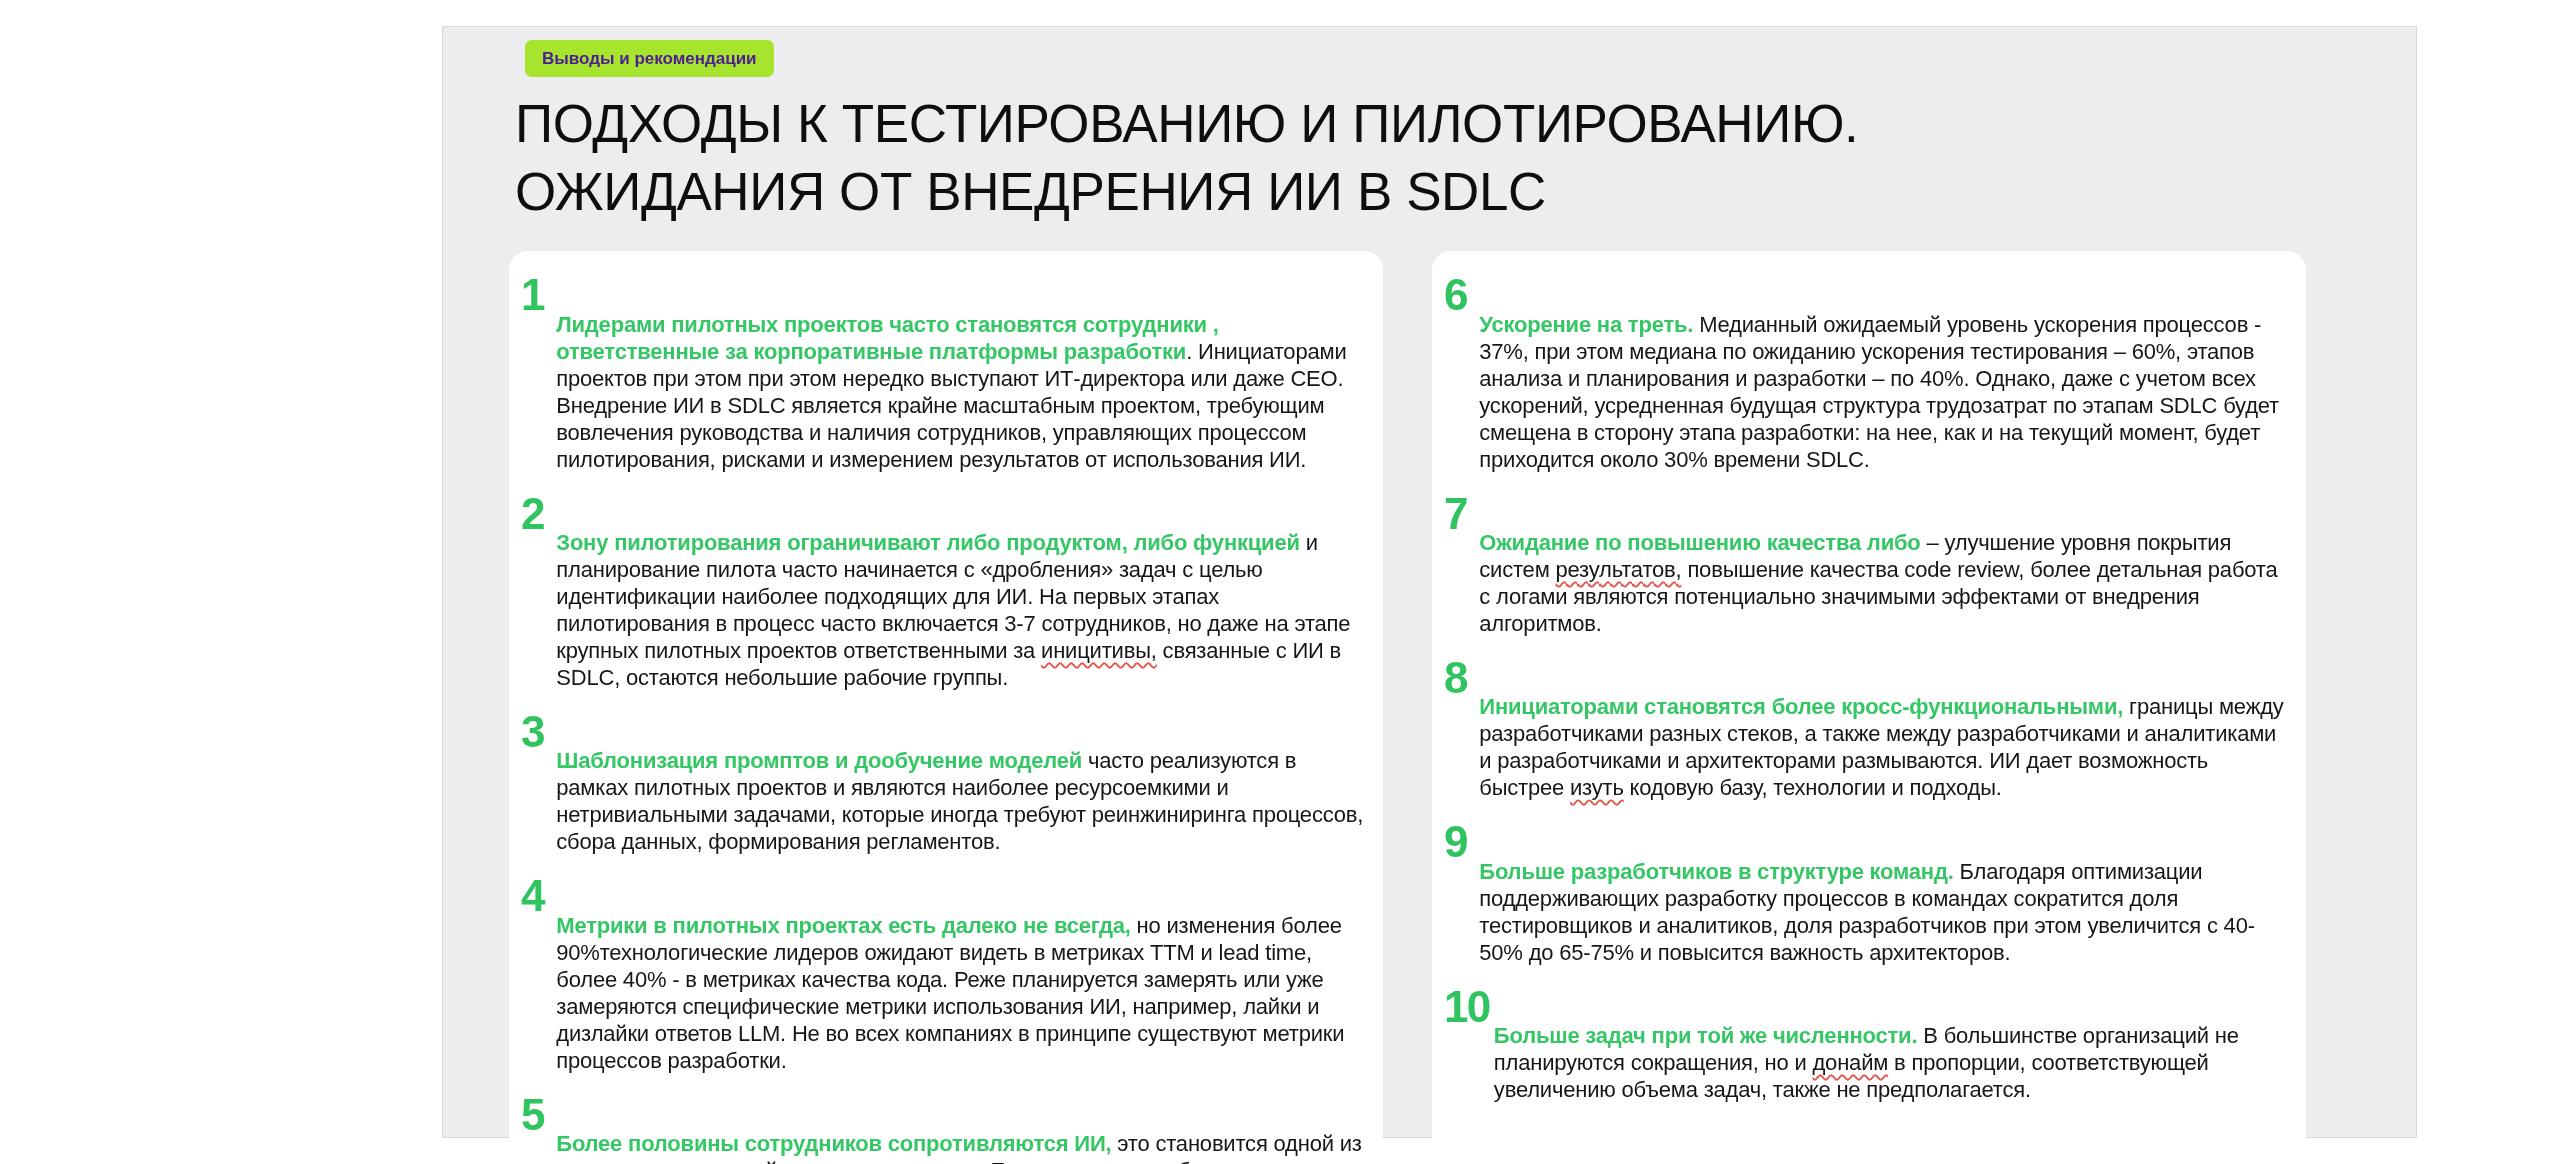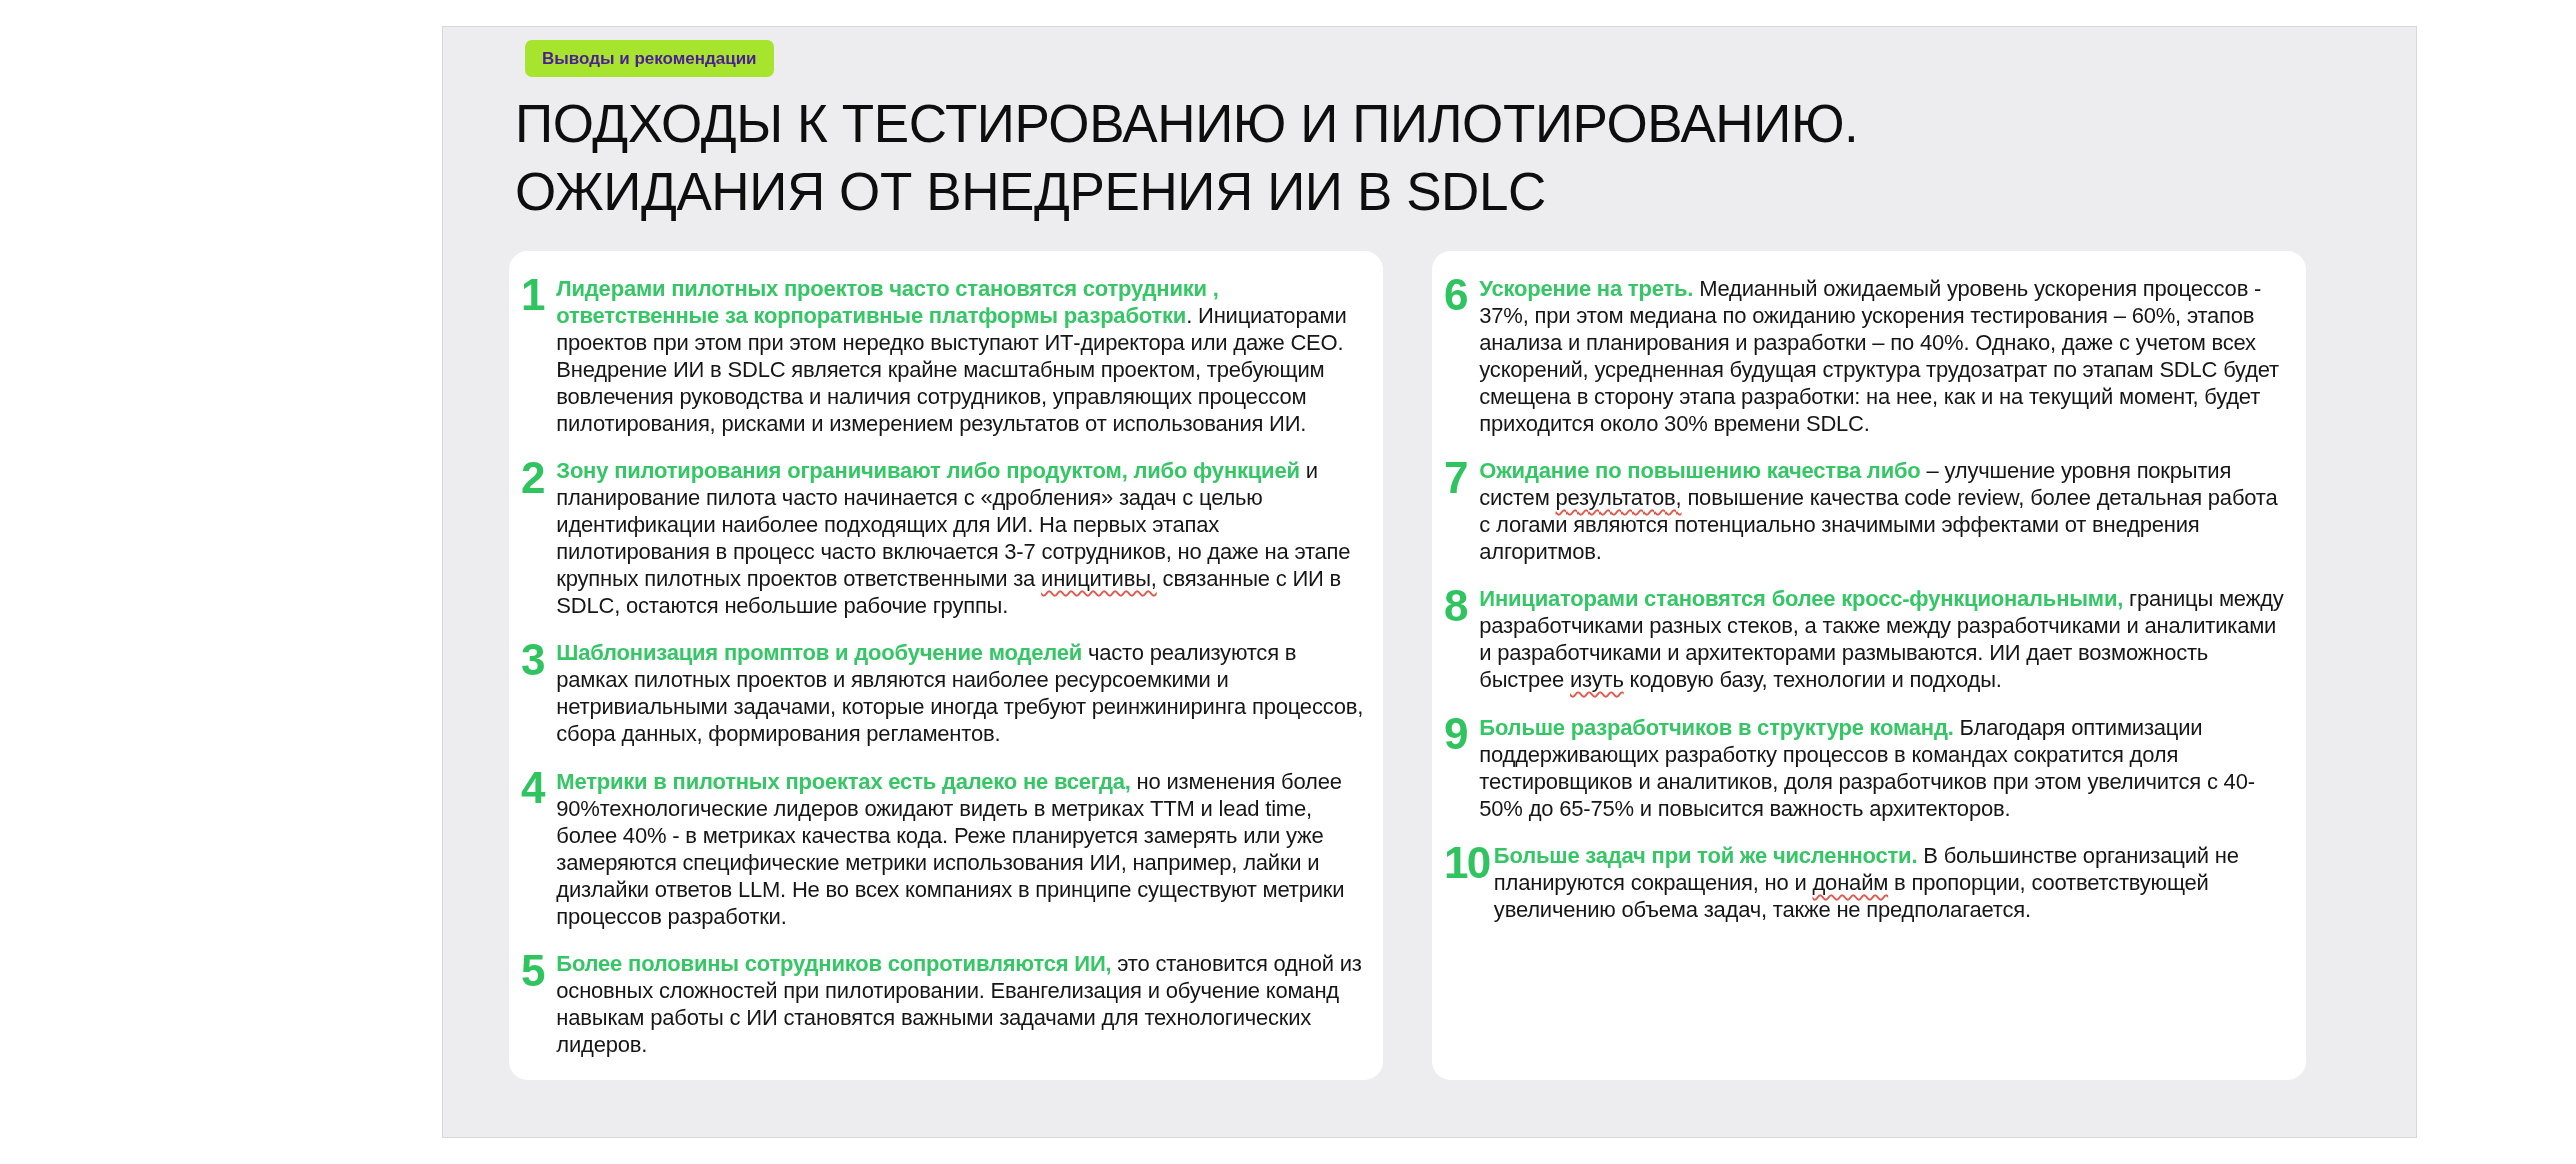--- a/index.html
+++ b/index.html
@@ -40,21 +40,21 @@
   .item{display:flex;align-items:flex-start;}
   .num{
     flex:0 0 31px;margin-right:4.3px;
     color:var(--num-green,#2FC45F);
     font-size:44px;font-weight:700;line-height:37px;
     letter-spacing:-1.7px;white-space:nowrap;overflow:visible;
     padding-top:1.7px;
   }
   .txt{
     flex:1;color:#161616;
-    font-size:22px;line-height:27px;letter-spacing:-0.2px;
+    font-size:22px;line-height:27px;letter-spacing:-0.2px;margin-top:36px;
   }
   .lead{color:var(--accent-green,#35C765);font-weight:700;}
   .miss{
     text-decoration:underline wavy var(--spell-red,#E2574A) 1.7px;
     text-underline-offset:4.3px;
     text-decoration-skip-ink:none;
   }
 </style>
 </head>
 <body style="--accent-green: #35C765; --num-green: #2FC45F; --badge-bg: #A6E42D; --panel-bg: #EDEDEF; --card-bg: #FFFFFF; --spell-red: #E2574A;">

